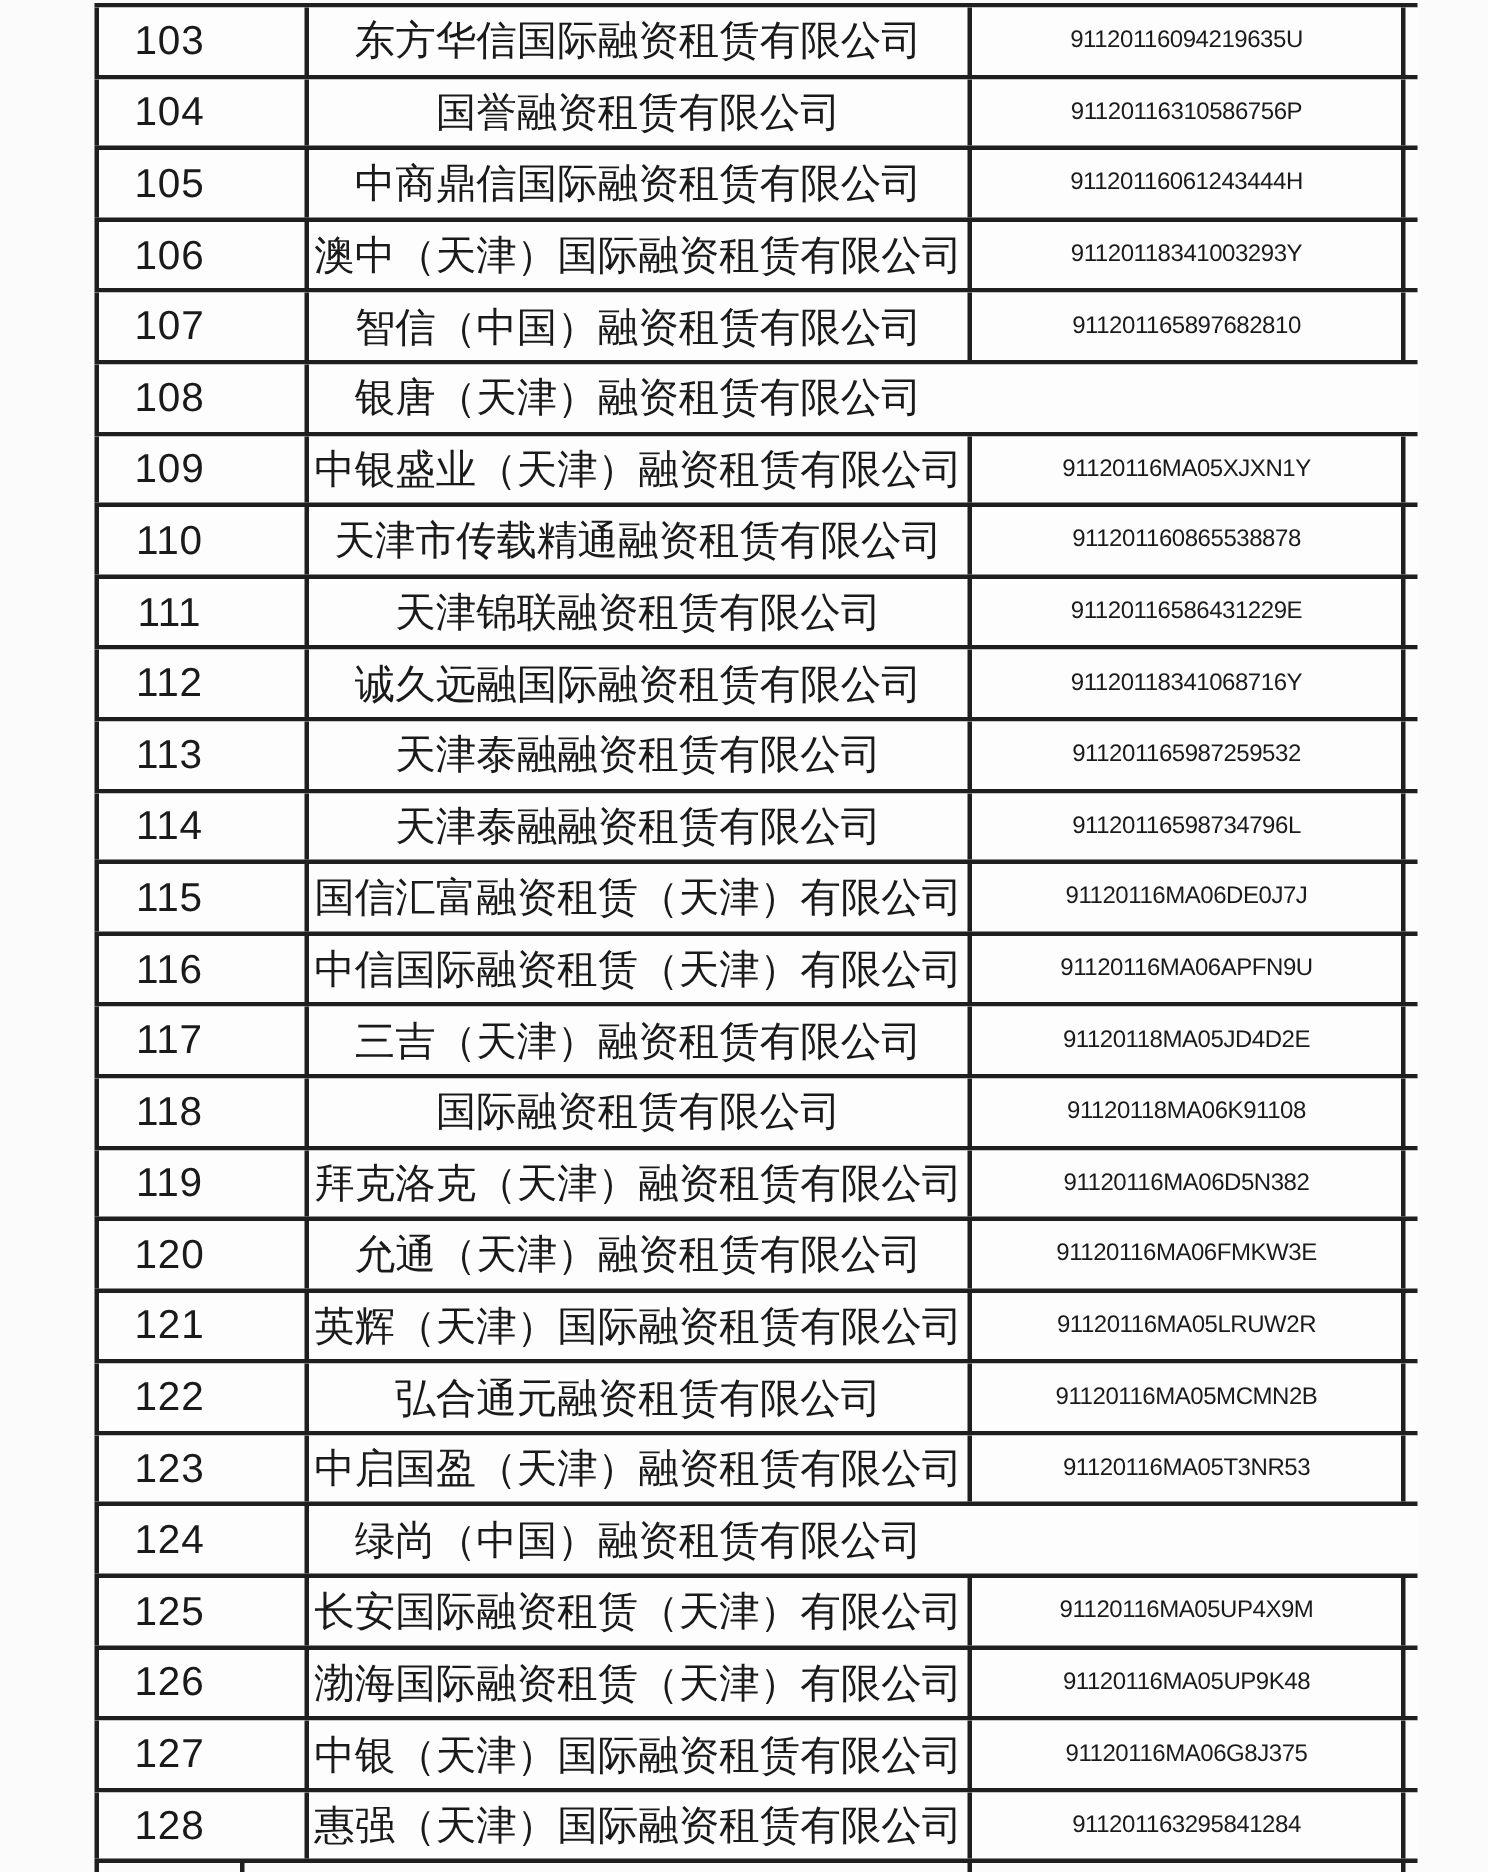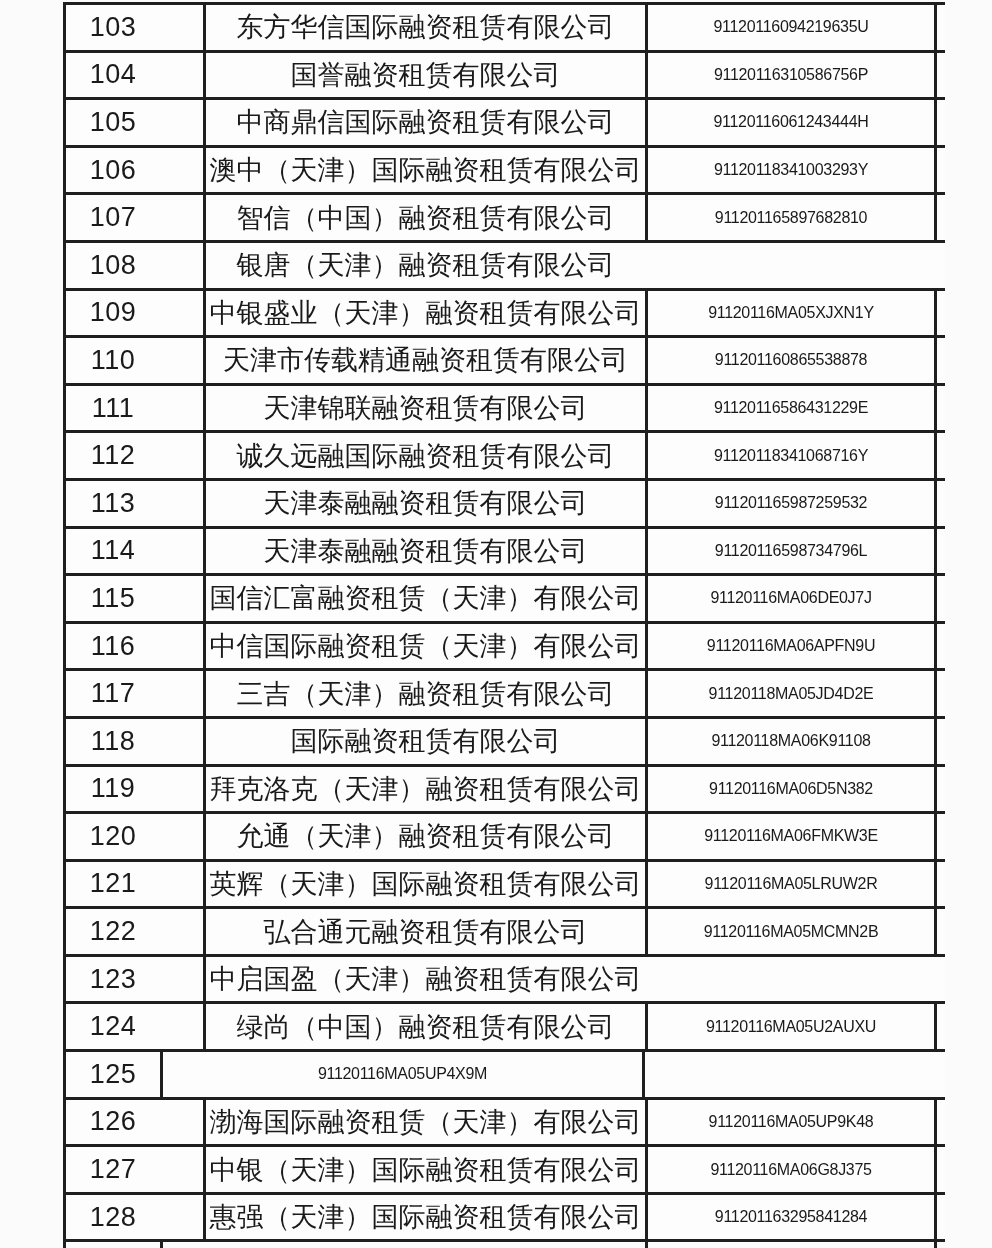--- a/index.html
+++ b/index.html
@@ -199,30 +199,31 @@
 
   <div class="row">
     <div class="cell c-no">122</div>
     <div class="cell c-name">弘合通元融资租赁有限公司</div>
     <div class="cell c-code c-code-cell">91120116MA05MCMN2B</div>
   </div>
 
   <div class="row">
     <div class="cell c-no">123</div>
     <div class="cell c-name">中启国盈（天津）融资租赁有限公司</div>
+    <div class="cell c-code c-code-cell">91120116MA05T3NR53</div>
   </div>
 
   <div class="row">
     <div class="cell c-no">124</div>
     <div class="cell c-name">绿尚（中国）融资租赁有限公司</div>
-    <div class="cell c-code c-code-cell">91120116MA05U2AUXU</div>
   </div>
 
   <div class="row">
     <div class="cell c-no">125</div>
+    <div class="cell c-name">长安国际融资租赁（天津）有限公司</div>
     <div class="cell c-code c-code-cell">91120116MA05UP4X9M</div>
   </div>
 
   <div class="row">
     <div class="cell c-no">126</div>
     <div class="cell c-name">渤海国际融资租赁（天津）有限公司</div>
     <div class="cell c-code c-code-cell">91120116MA05UP9K48</div>
   </div>
 
   <div class="row">

